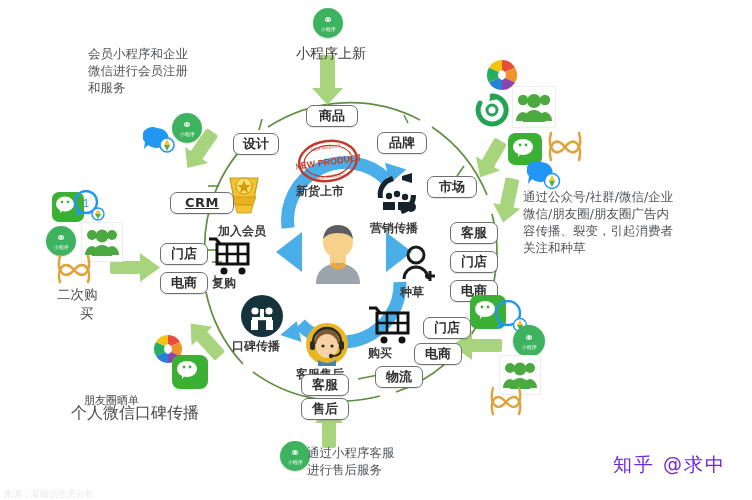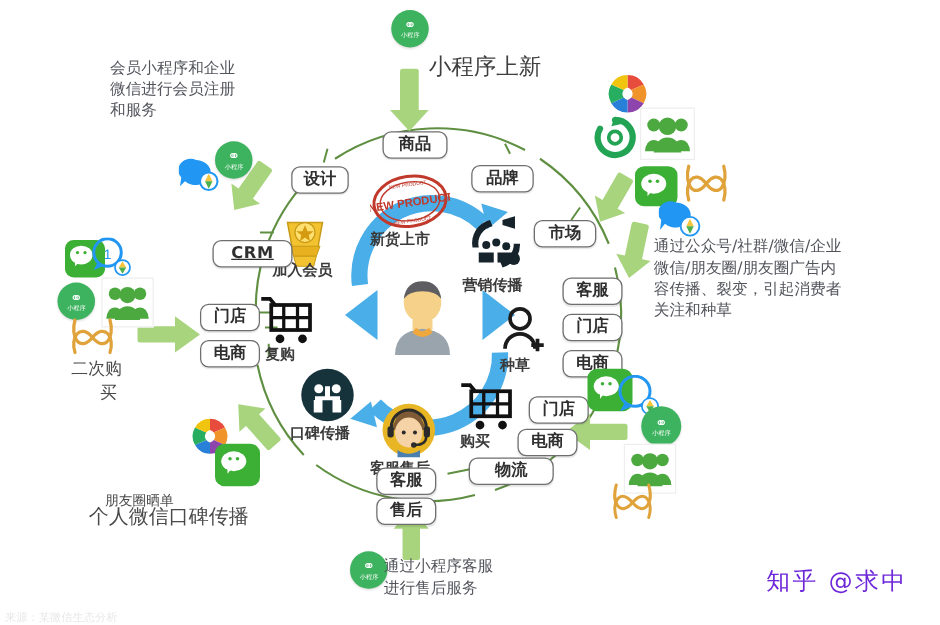--- a/index.html
+++ b/index.html
@@ -199,21 +199,21 @@
 
   <div class="ico" style="left:222px;top:172px;width:44px;height:44px;">
     <svg width="44" height="44" viewBox="0 0 44 44">
       <path d="M8,6 h28 l-3,16 a11,11 0 0 1 -22,0z" fill="#f2c230" stroke="#c79b17" stroke-width="1.2"></path>
       <circle cx="22" cy="14" r="8" fill="#ffdf6e" stroke="#c79b17" stroke-width="1"></circle>
       <polygon points="22,8 24,13 29,13 25,16 26,21 22,18 18,21 19,16 15,13 20,13" fill="#d49a10"></polygon>
       <path d="M10,25 h24 l-3,8 h-18z" fill="#e7b120" stroke="#c79b17" stroke-width=".8"></path>
       <path d="M13,33 h18 l-2,8 h-14z" fill="#f2c230" stroke="#c79b17" stroke-width=".8"></path>
     </svg>
   </div>
-  <div class="circ-lbl" style="left:218px;top:208px;">加入会员</div>
+  <div class="circ-lbl" style="left:218px;top:223px;">加入会员</div>
 
   <div class="ico" style="left:296px;top:136px;width:64px;height:50px;">
     <svg width="64" height="50" viewBox="0 0 64 50">
       <g transform="rotate(-8 32 25)">
         <ellipse cx="32" cy="25" rx="29" ry="20" fill="none" stroke="#c0392b" stroke-width="2.4"></ellipse>
         <ellipse cx="32" cy="25" rx="24" ry="15.5" fill="none" stroke="#c0392b" stroke-width="1.1"></ellipse>
         <rect x="7" y="18" width="50" height="14" fill="#fff" opacity=".0"></rect>
         <path d="M7,25 L57,25" stroke="#c0392b" stroke-width="0"></path>
         <text x="32" y="29" font-size="9" font-weight="bold" fill="#c0392b" text-anchor="middle" font-family="Liberation Sans, sans-serif">NEW PRODUCT</text>
         <text x="32" y="13" font-size="4" fill="#c0392b" text-anchor="middle" font-family="Liberation Sans, sans-serif">NEW PRODUCT</text>
@@ -305,21 +305,21 @@
   <div class="node" style="left:306px;top:105px;width:52px;">商品</div>
   <div class="node" style="left:377px;top:132px;width:50px;">品牌</div>
   <div class="node" style="left:427px;top:176px;width:50px;">市场</div>
 
   <div class="node" style="left:450px;top:222px;width:48px;">客服</div>
   <div class="node" style="left:450px;top:251px;width:48px;">门店</div>
   <div class="node" style="left:450px;top:280px;width:48px;">电商</div>
 
   <div class="node" style="left:423px;top:317px;width:48px;">门店</div>
   <div class="node" style="left:414px;top:343px;width:48px;">电商</div>
-  <div class="node" style="left:375px;top:366px;width:68px;">物流</div>
+  <div class="node" style="left:375px;top:366px;width:48px;">物流</div>
 
   <div class="node" style="left:301px;top:374px;width:48px;">客服</div>
   <div class="node" style="left:301px;top:398px;width:48px;">售后</div>
 
   <div class="node" style="left:160px;top:243px;width:48px;">门店</div>
   <div class="node" style="left:160px;top:272px;width:48px;">电商</div>
 
   <div class="ico mini-app" style="left:313px;top:8px;width:30px;height:30px;">
     <span class="sym">⚭</span>
       <span class="txt">小程序</span>
@@ -490,21 +490,21 @@
 
   <div class="ico mini-app" style="left:280px;top:441px;width:30px;height:30px;">
     <span class="sym">⚭</span>
       <span class="txt">小程序</span>
   </div>
 
   <div class="para" style="left:88px;top:45px;width:160px;">会员小程序和企业
 微信进行会员注册
 和服务</div>
 
-  <div class="para" style="left:296px;top:45px;width:140px;font-size:18px;color:#3f3f3f;margin-left:47px;">小程序上新</div>
+  <div class="para" style="left:296px;top:45px;width:140px;font-size:14px;color:#3f3f3f;">小程序上新</div>
 
   <div class="para" style="left:523px;top:188px;width:215px;">通过公众号/社群/微信/企业
 微信/朋友圈/朋友圈广告内
 容传播、裂变，引起消费者
 关注和种草</div>
 
   <div class="cap" style="left:84px;top:393px;font-size:11px;">朋友圈晒单</div>
   <div class="cap" style="left:71px;top:403px;font-size:16px;">个人微信口碑传播</div>
 
   <div class="para" style="left:307px;top:444px;width:140px;">通过小程序客服

